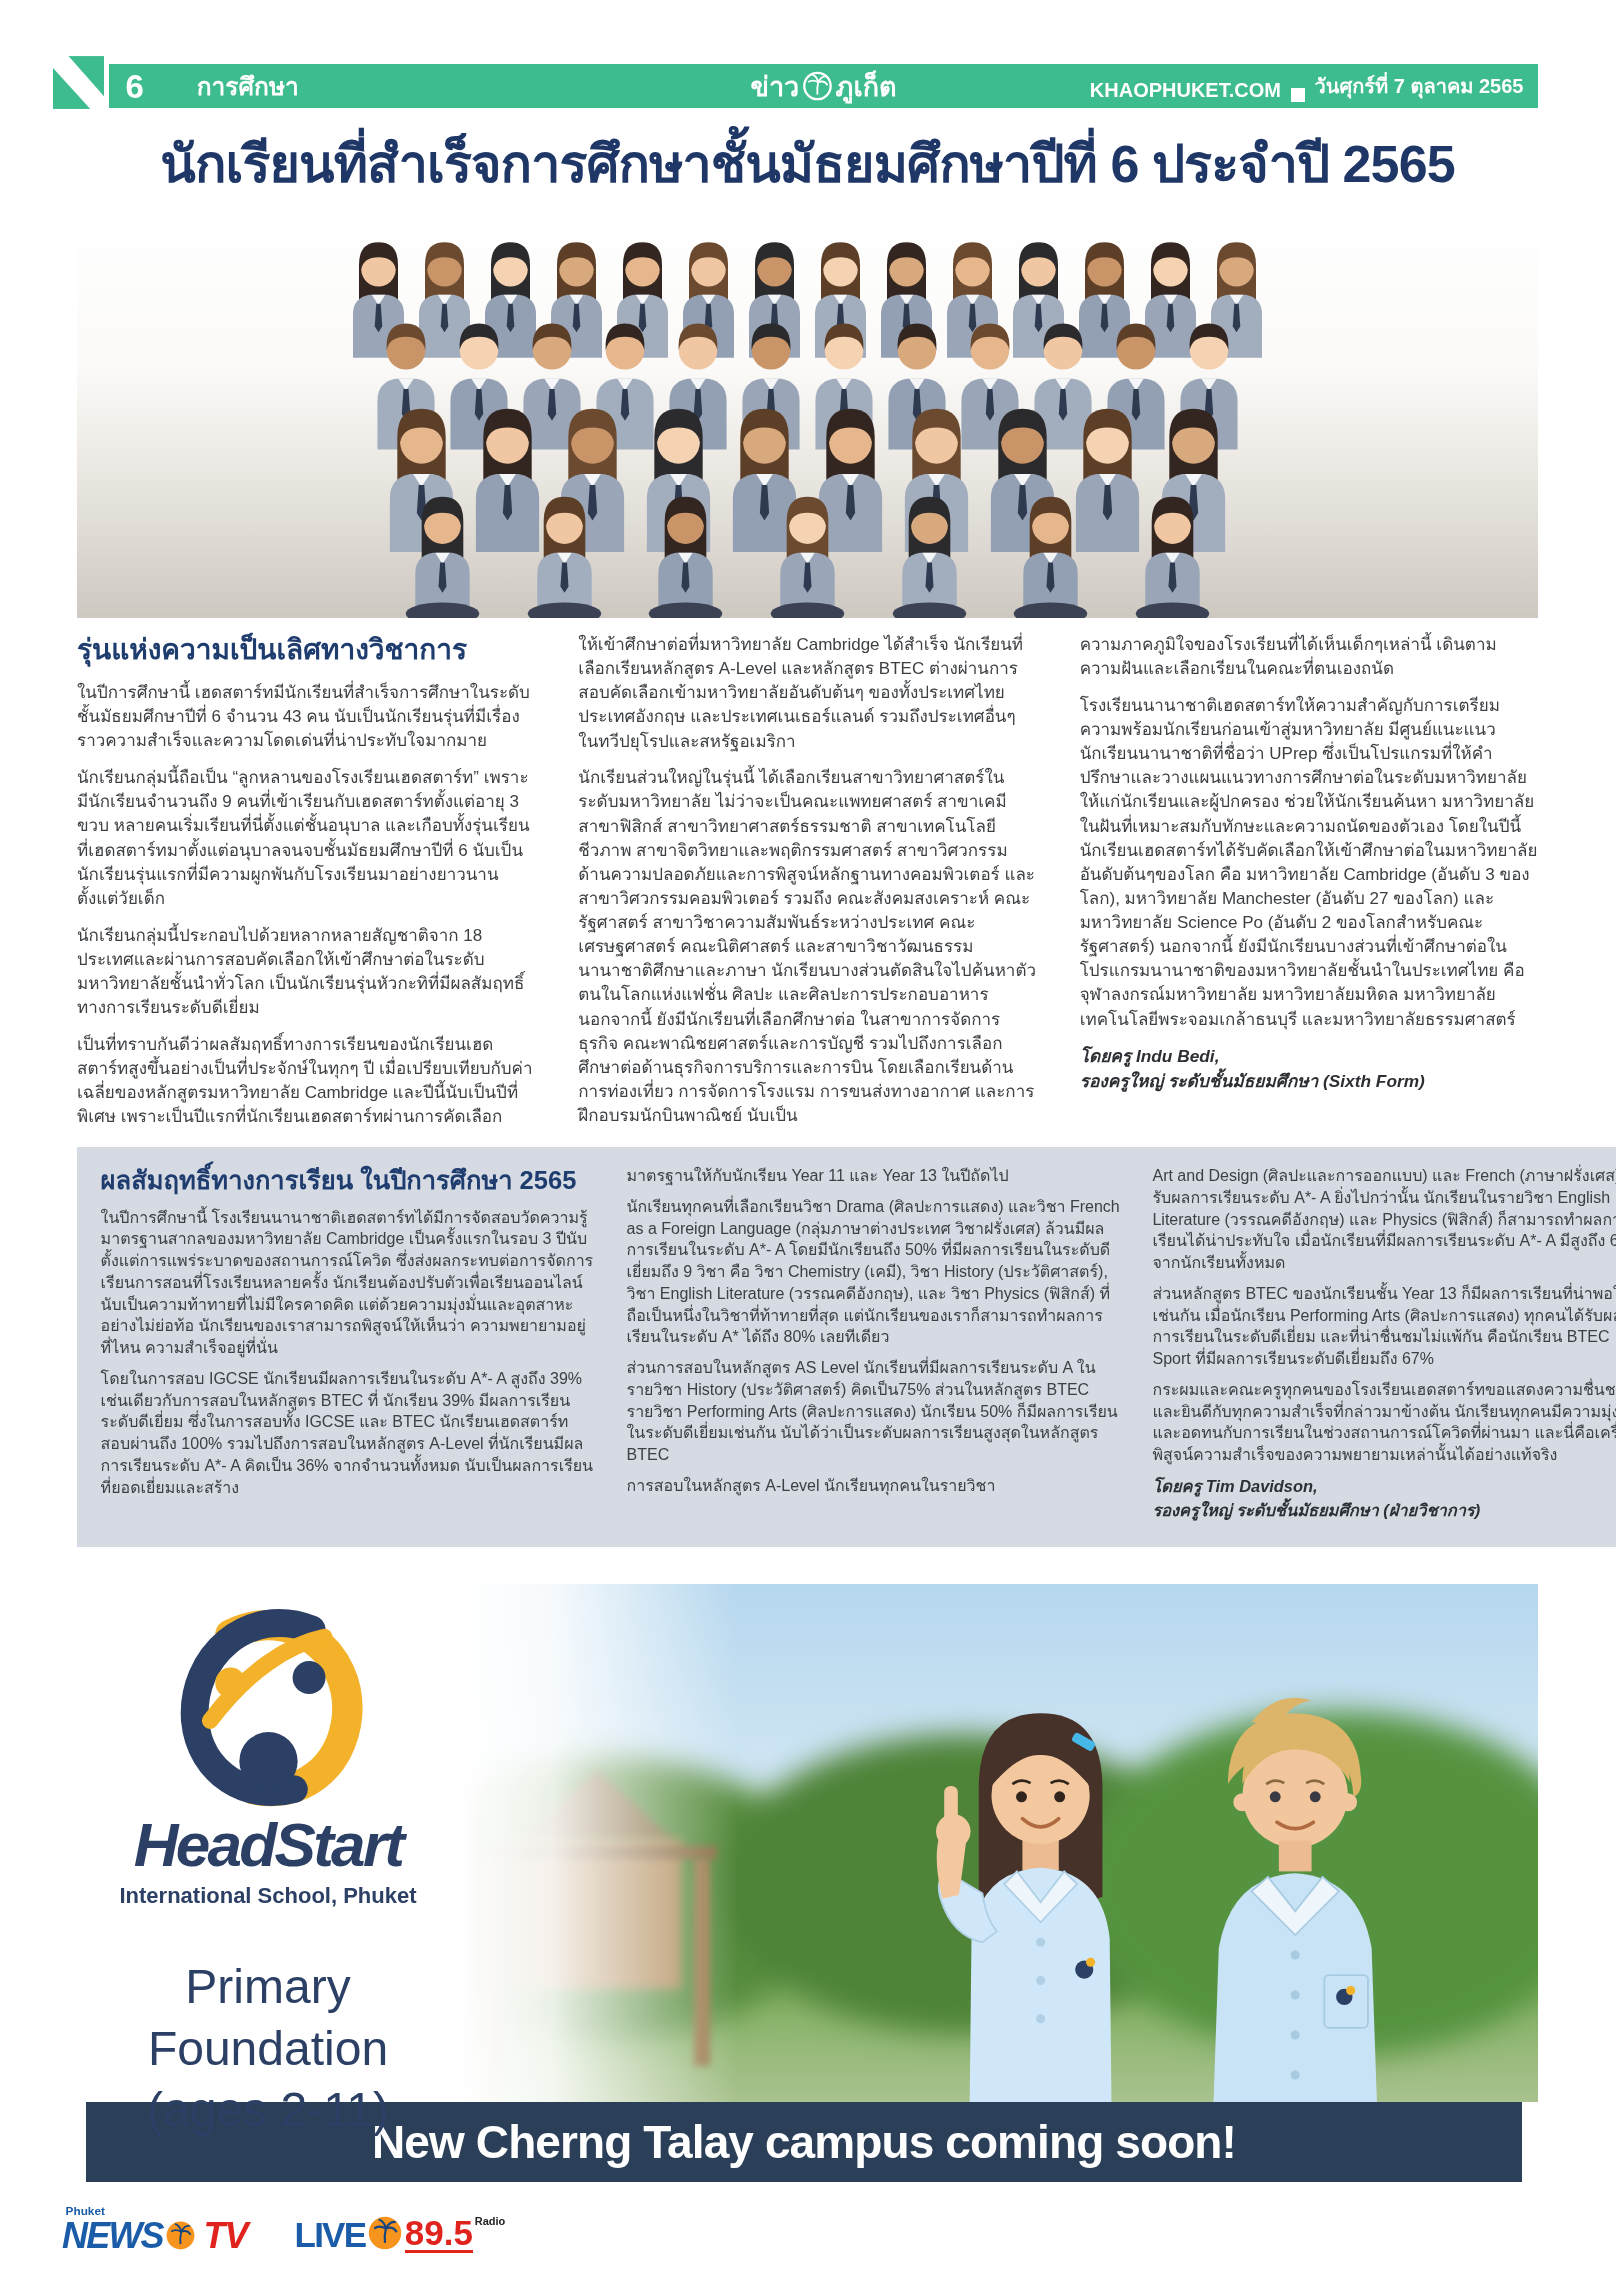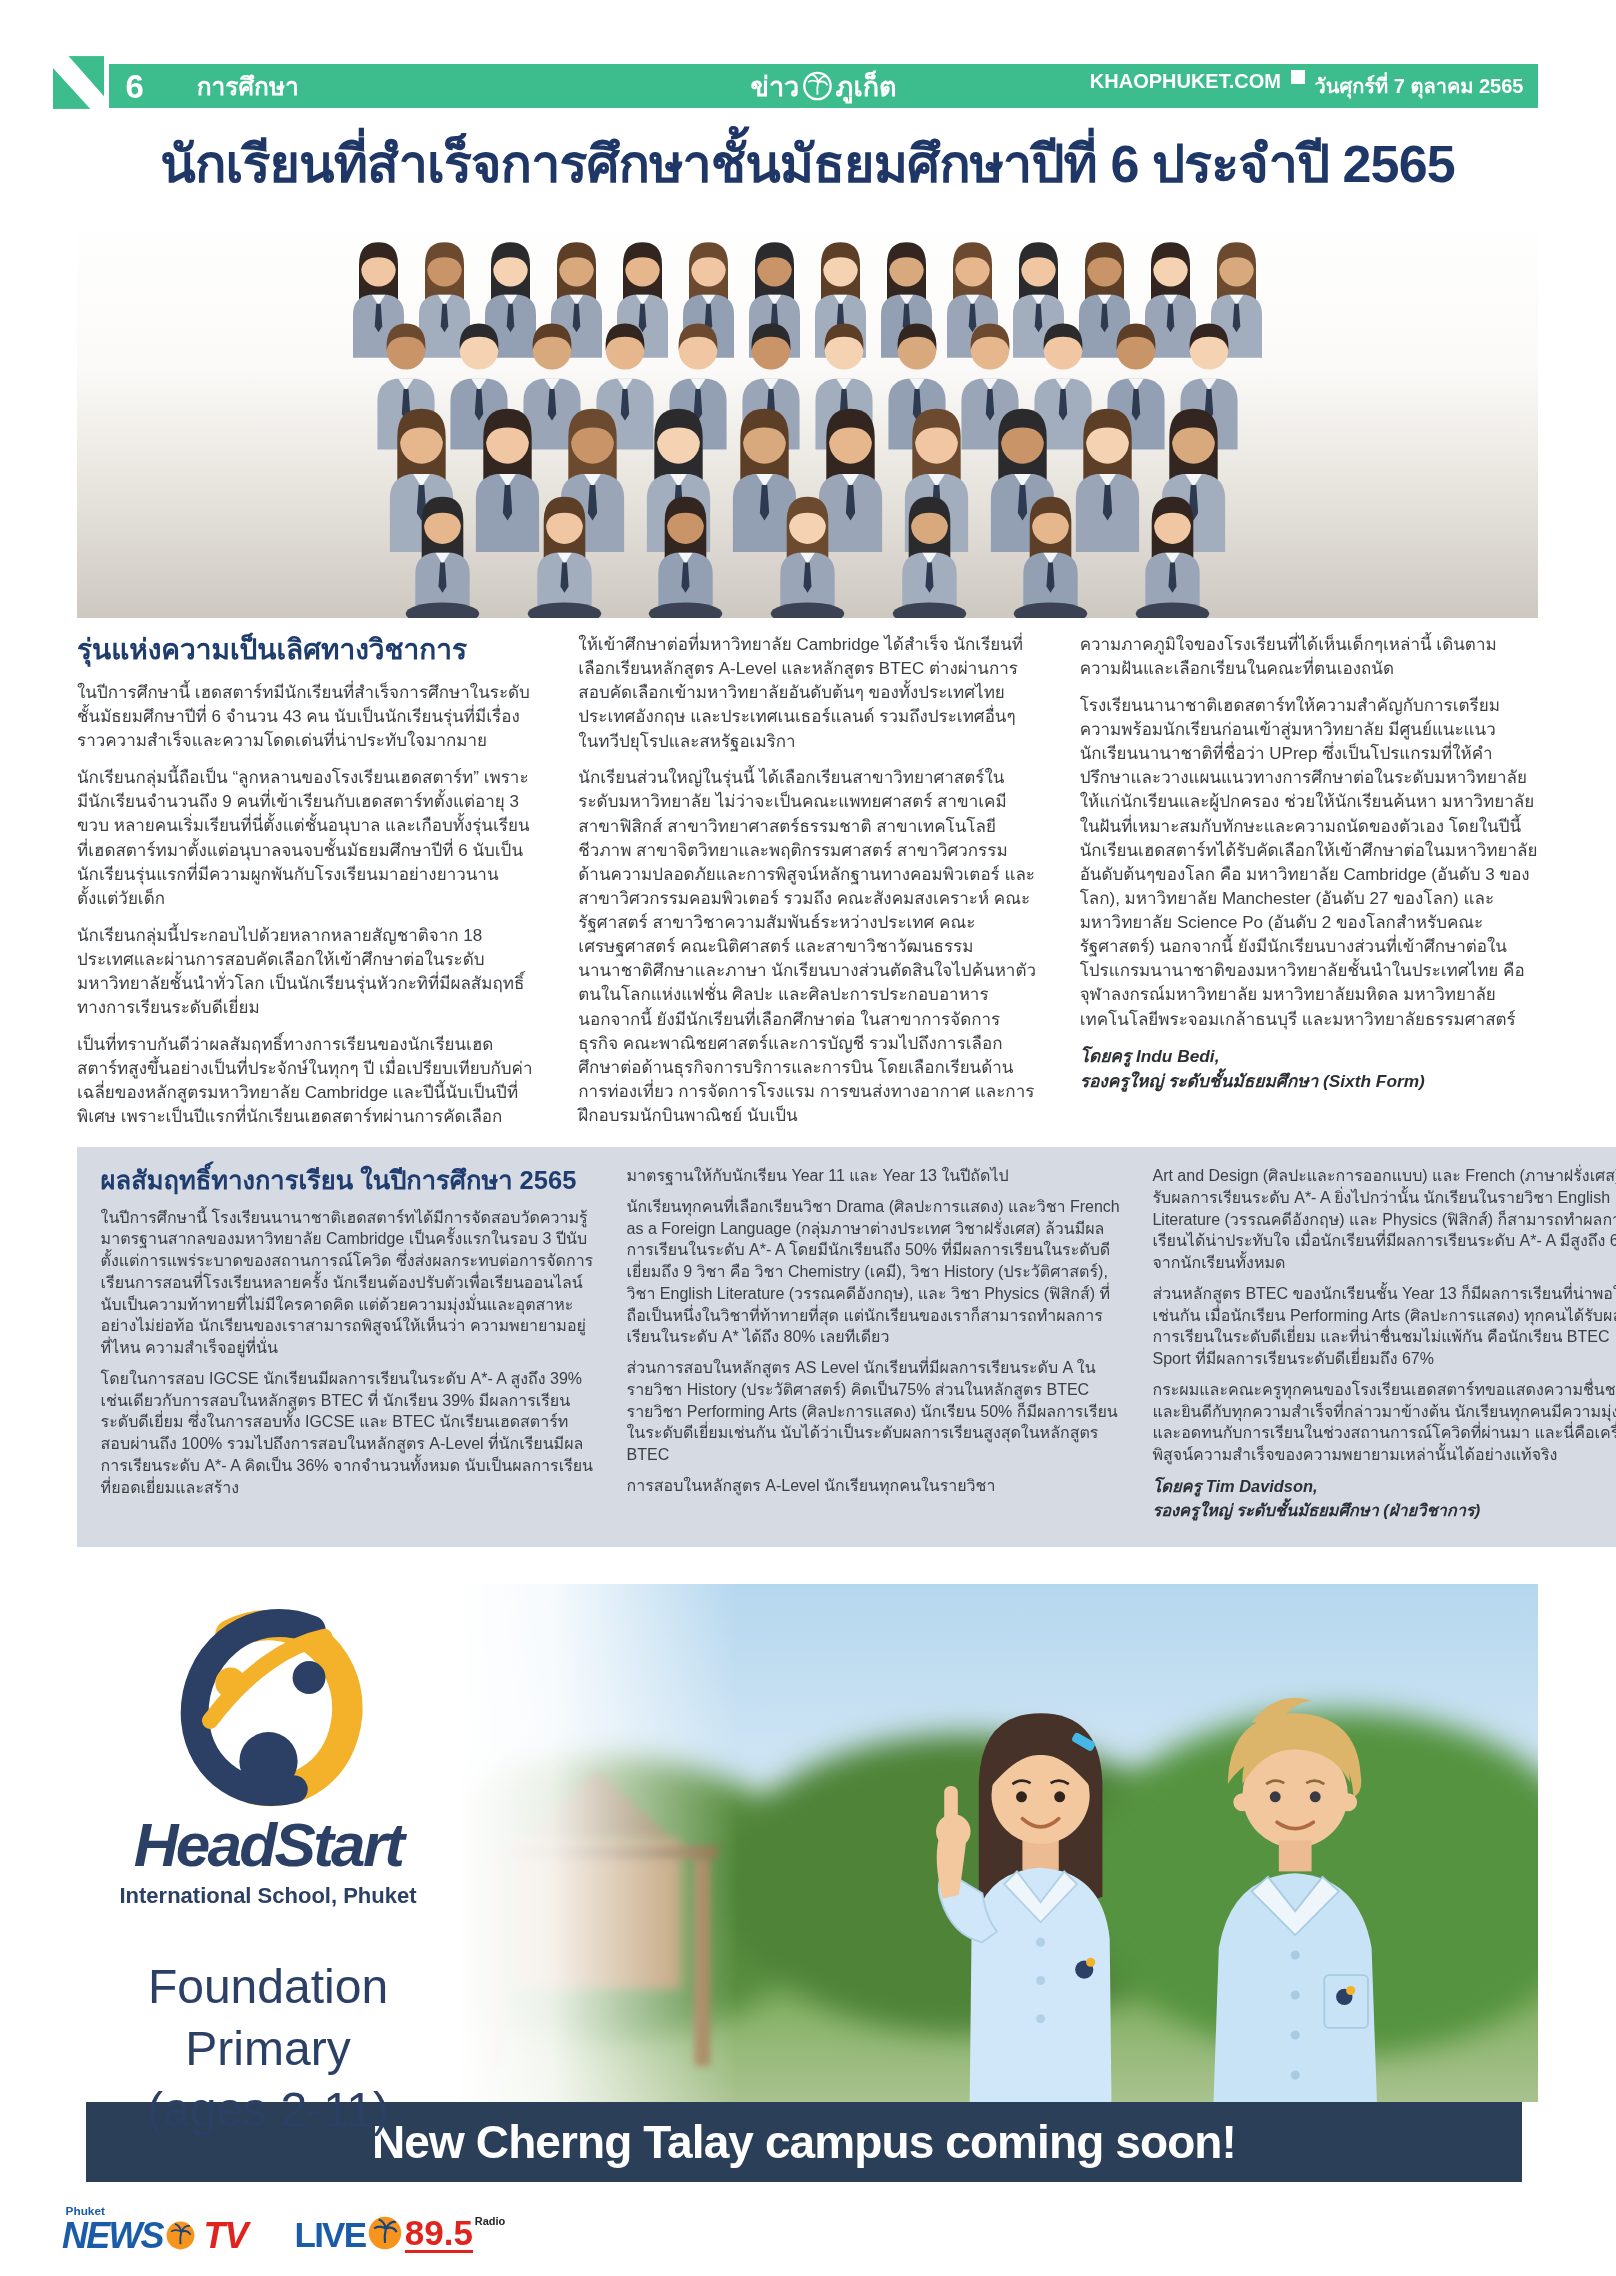--- a/index.html
+++ b/index.html
@@ -9,21 +9,21 @@
   
   .n-badge{position:absolute;left:53px;top:56px;width:51px;height:53px;}
   .header-bar{position:absolute;left:109px;top:64px;width:1429px;height:44px;background:#3DBC8D;
               color:#fff;display:flex;align-items:center;}
   .page-num{font-size:33px;font-weight:bold;margin-left:16.4px;line-height:1;}
   .section-label{font-size:24.5px;font-weight:bold;margin-left:53px;}
   .brand{position:absolute;left:50%;top:50%;transform:translate(-50%,-50%);
          display:flex;align-items:center;gap:2.7px;font-size:27px;font-weight:bold;white-space:nowrap;}
   .brand svg{display:block;}
   .header-right{position:absolute;right:14.5px;top:50%;transform:translateY(-50%);
-                display:flex;align-items:flex-start;gap:10px;font-size:20px;font-weight:bold;white-space:nowrap;}
+                display:flex;align-items:flex-end;gap:10px;font-size:20px;font-weight:bold;white-space:nowrap;}
   .sq{width:13.6px;height:13.6px;background:#fff;display:inline-block;}
 
   
   .headline{position:absolute;left:77px;top:122px;width:1461px;text-align:center;
             font-size:52px;font-weight:bold;color:#1F3766;white-space:nowrap;letter-spacing:-0.9px;}
 
   
   .group-photo{position:absolute;left:77px;top:211px;width:1461px;height:407px;overflow:hidden;
      background:linear-gradient(180deg,#ffffff 0%,#fbfaf8 38%,#efece7 58%,#dbd7d0 84%,#cdc9c1 100%);}
   .ph-row{position:absolute;left:0;right:0;display:flex;justify-content:center;align-items:flex-start;}
@@ -621,22 +621,22 @@
         <path d="M70 28 C118 4 166 42 162 92 C158 134 124 158 88 150" fill="none" stroke="#F3B229" stroke-width="24" stroke-linecap="round"></path>
         <path d="M134 24 C84 4 38 46 42 96 C46 138 84 160 120 150" fill="none" stroke="#2C4066" stroke-width="22" stroke-linecap="round"></path>
         <path d="M54 96 C84 56 116 36 144 30" stroke="#F3B229" stroke-width="13" fill="none" stroke-linecap="round"></path>
         <circle cx="70" cy="66" r="12" fill="#F3B229"></circle>
         <circle cx="132" cy="62" r="13" fill="#2C4066"></circle>
         <circle cx="100" cy="128" r="23" fill="#2C4066"></circle>
       </svg>
       <div class="hs-word">HeadStart</div>
       <div class="hs-sub">International School, Phuket</div>
       <div class="hs-program">
+        <div>Primary</div>
         <div>Foundation</div>
-        <div>Primary</div>
         <div>(ages 2-11)</div>
       </div>
     </div>
     <div class="ad-banner">New Cherng Talay campus coming soon!</div>
   </div>
 
   <div class="footer">
     <div class="logo-stack">
       <span class="logo-prefix">Phuket</span>
       <span class="logo-row">

